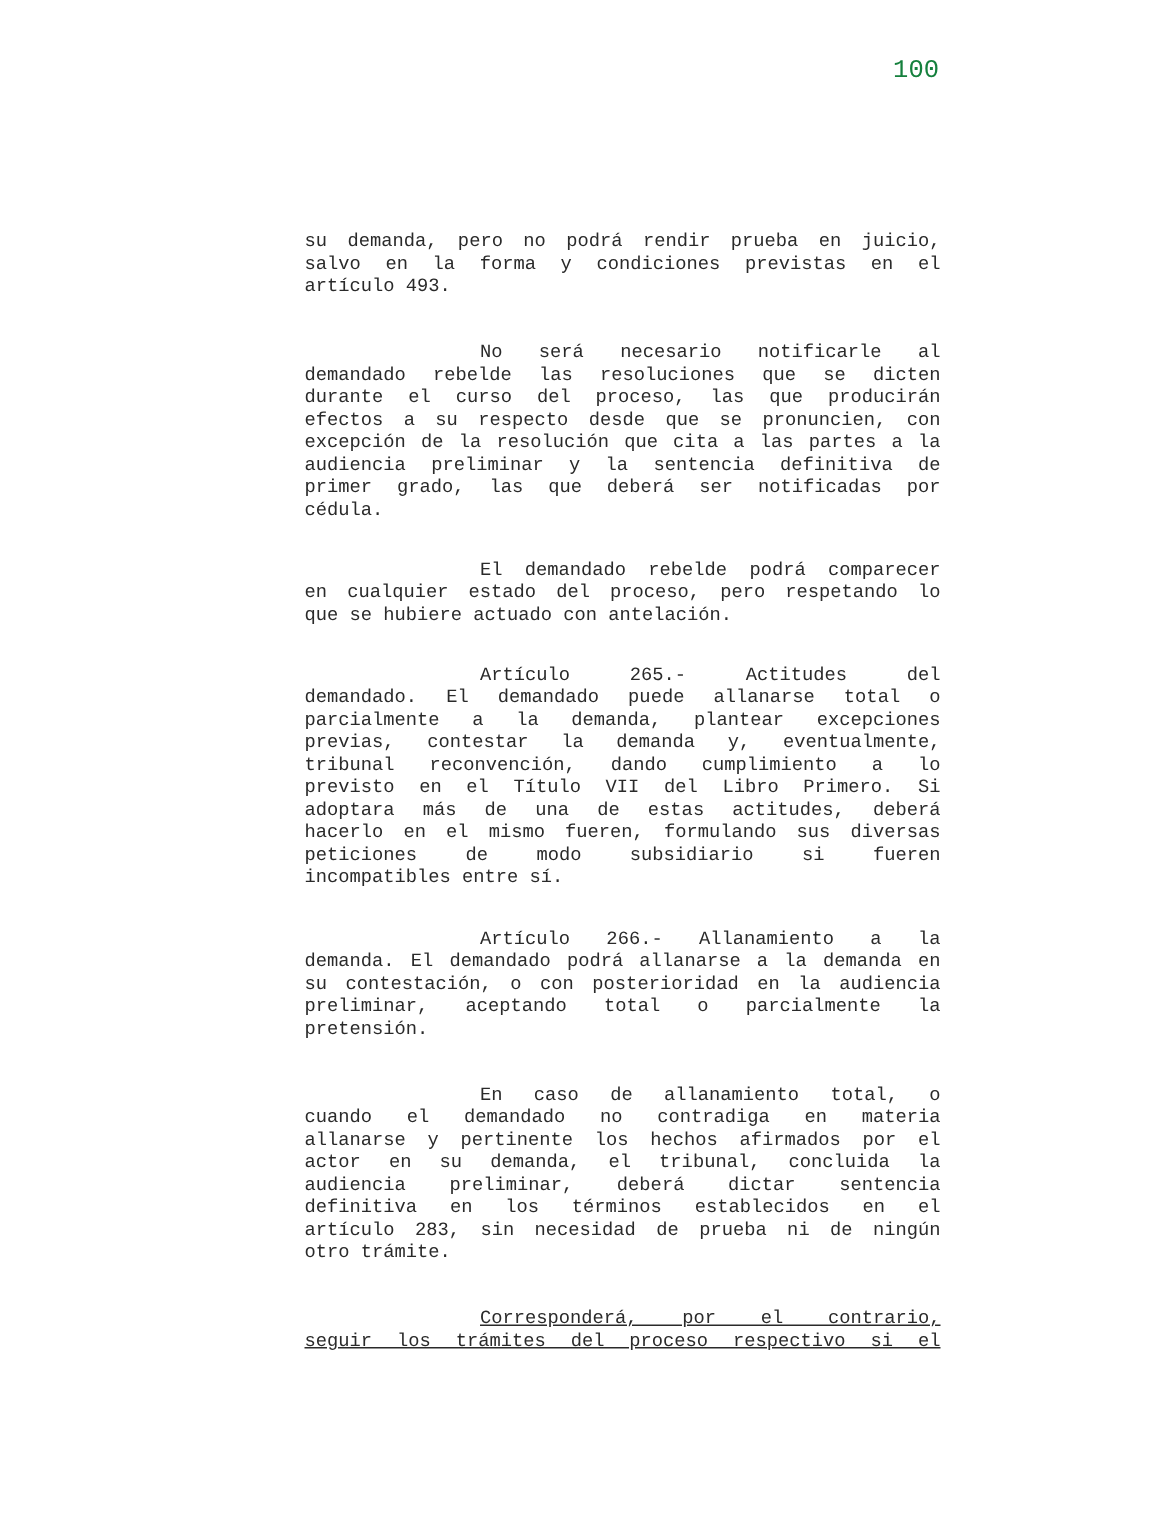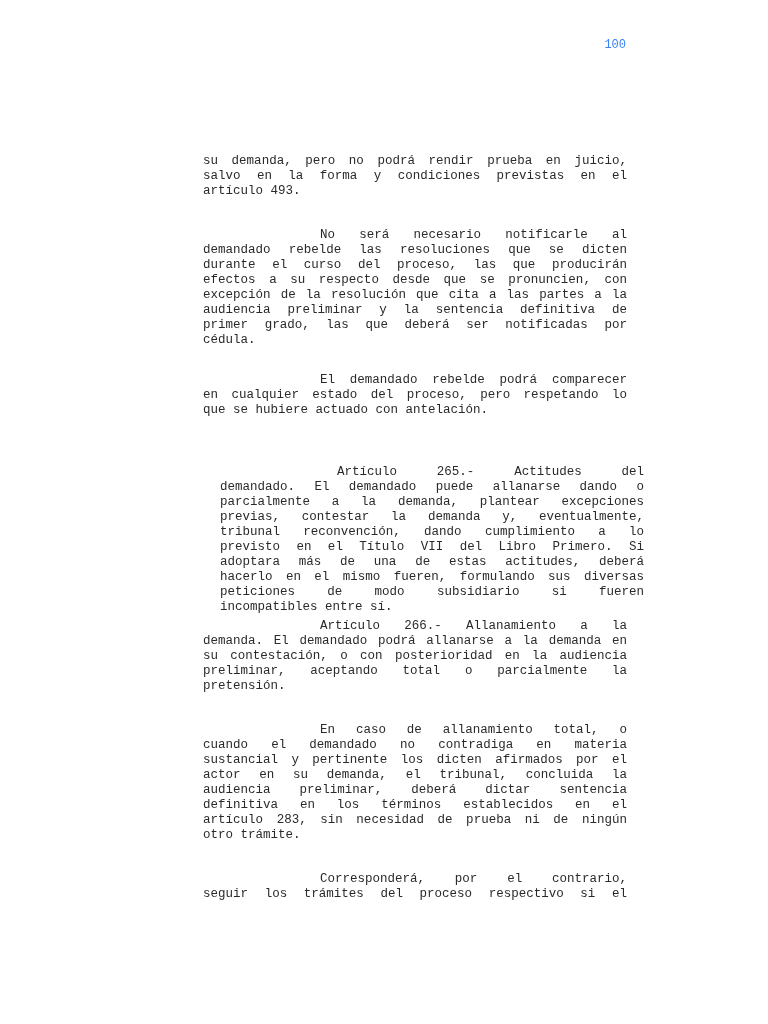--- a/index.html
+++ b/index.html
@@ -1,20 +1,20 @@
 <!DOCTYPE html>
 <html><head>
 <meta charset="utf-8">
 <style>
   html, body { margin: 0; padding: 0; background: #ffffff; }
   body { width: 768px; height: 1024px; position: relative; overflow: hidden; }
   .page-number {
     position: absolute; top: 38px; left: 560px; width: 66px; text-align: right;
     font-family: "Liberation Mono", "DejaVu Sans Mono", monospace;
-    font-size: 12px; color: #3b82f6;
+    font-size: 17px; color: #15803d;
   }
   .body-text {
     position: absolute; left: 203px; width: 424px;
     font-family: "Liberation Mono", "DejaVu Sans Mono", monospace;
     font-size: 12.5px; color: #2a2a2a;
   }
   .para { position: absolute; left: 0; width: 424px; }
   .line {
     display: block; height: 15px; line-height: 15px;
     text-align: justify; text-align-last: justify; white-space: normal;
@@ -41,46 +41,46 @@
       <span class="line">excepción de la resolución que cita a las partes a la</span>
       <span class="line">audiencia preliminar y la sentencia definitiva de</span>
       <span class="line">primer grado, las que deberá ser notificadas por</span>
       <span class="line last">cédula.</span>
     </div>
     <div class="para" style="top: 373px; font-family: Liberation Mono, monospace;">
       <span class="line indent">El demandado rebelde podrá comparecer</span>
       <span class="line">en cualquier estado del proceso, pero respetando lo</span>
       <span class="line last">que se hubiere actuado con antelación.</span>
     </div>
-    <div class="para" style="top: 465px; margin-left: 17px;">
+    <div class="para" style="top: 443px;">
       <span class="line indent">Artículo 265.- Actitudes del</span>
-      <span class="line">demandado. El demandado puede allanarse dando o</span>
+      <span class="line">demandado. El demandado puede allanarse total o</span>
       <span class="line">parcialmente a la demanda, plantear excepciones</span>
       <span class="line">previas, contestar la demanda y, eventualmente,</span>
       <span class="line">tribunal reconvención, dando cumplimiento a lo</span>
       <span class="line">previsto en el Título VII del Libro Primero. Si</span>
       <span class="line">adoptara más de una de estas actitudes, deberá</span>
       <span class="line">hacerlo en el mismo fueren, formulando sus diversas</span>
       <span class="line">peticiones de modo subsidiario si fueren</span>
       <span class="line last">incompatibles entre sí.</span>
     </div>
     <div class="para" style="top: 619px;">
       <span class="line indent">Artículo 266.- Allanamiento a la</span>
       <span class="line">demanda. El demandado podrá allanarse a la demanda en</span>
       <span class="line">su contestación, o con posterioridad en la audiencia</span>
       <span class="line">preliminar, aceptando total o parcialmente la</span>
       <span class="line last">pretensión.</span>
     </div>
     <div class="para" style="top: 723px;">
       <span class="line indent">En caso de allanamiento total, o</span>
       <span class="line">cuando el demandado no contradiga en materia</span>
-      <span class="line">sustancial y pertinente los dicten afirmados por el</span>
+      <span class="line">allanarse y pertinente los hechos afirmados por el</span>
       <span class="line">actor en su demanda, el tribunal, concluida la</span>
       <span class="line">audiencia preliminar, deberá dictar sentencia</span>
       <span class="line">definitiva en los términos establecidos en el</span>
       <span class="line">artículo 283, sin necesidad de prueba ni de ningún</span>
       <span class="line last">otro trámite.</span>
     </div>
-    <div class="para" style="top: 872px;">
+    <div class="para" style="top: 872px; text-decoration: underline;">
       <span class="line indent">Corresponderá, por el contrario,</span>
       <span class="line">seguir los trámites del proceso respectivo si el</span>
     </div>
   </div>
 
 </body></html>

